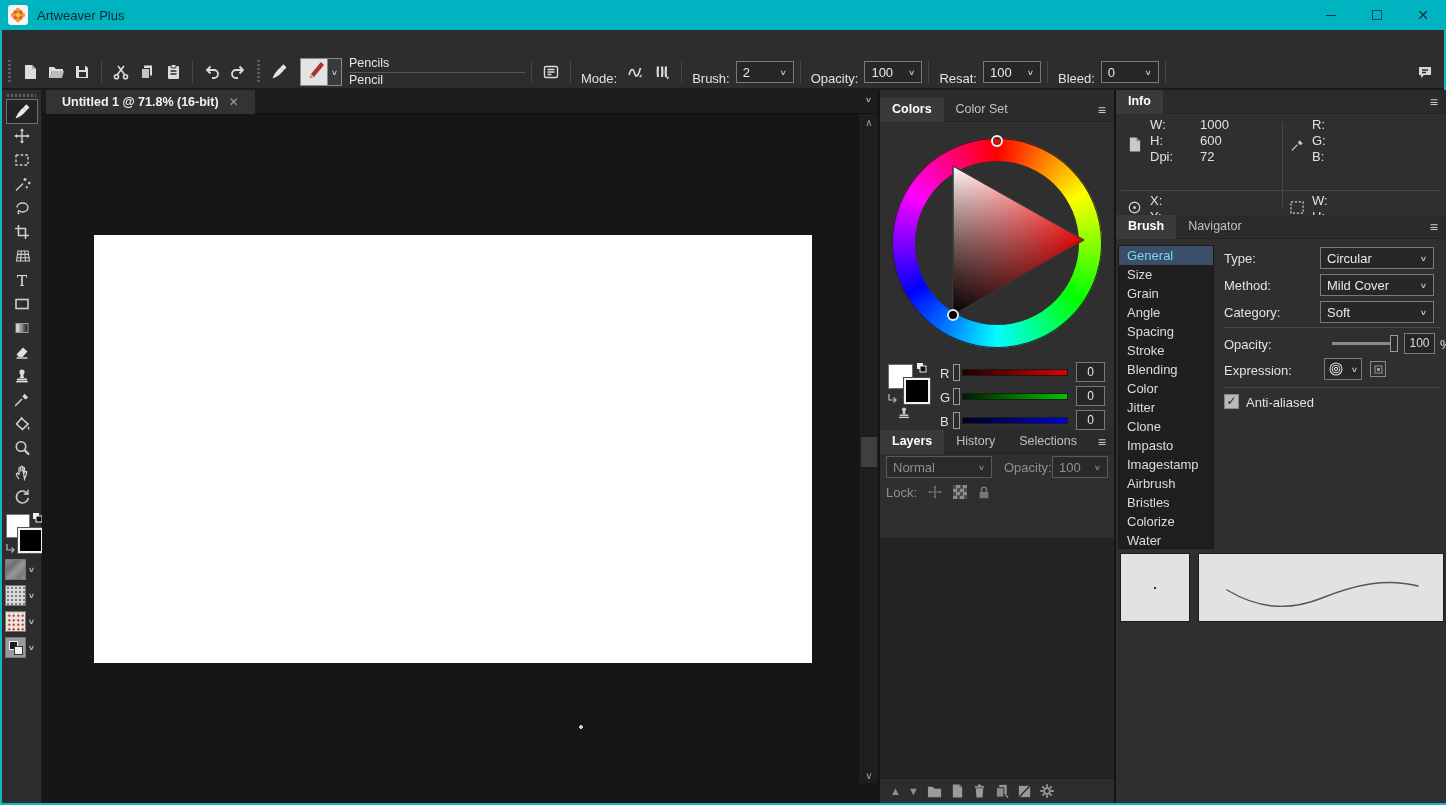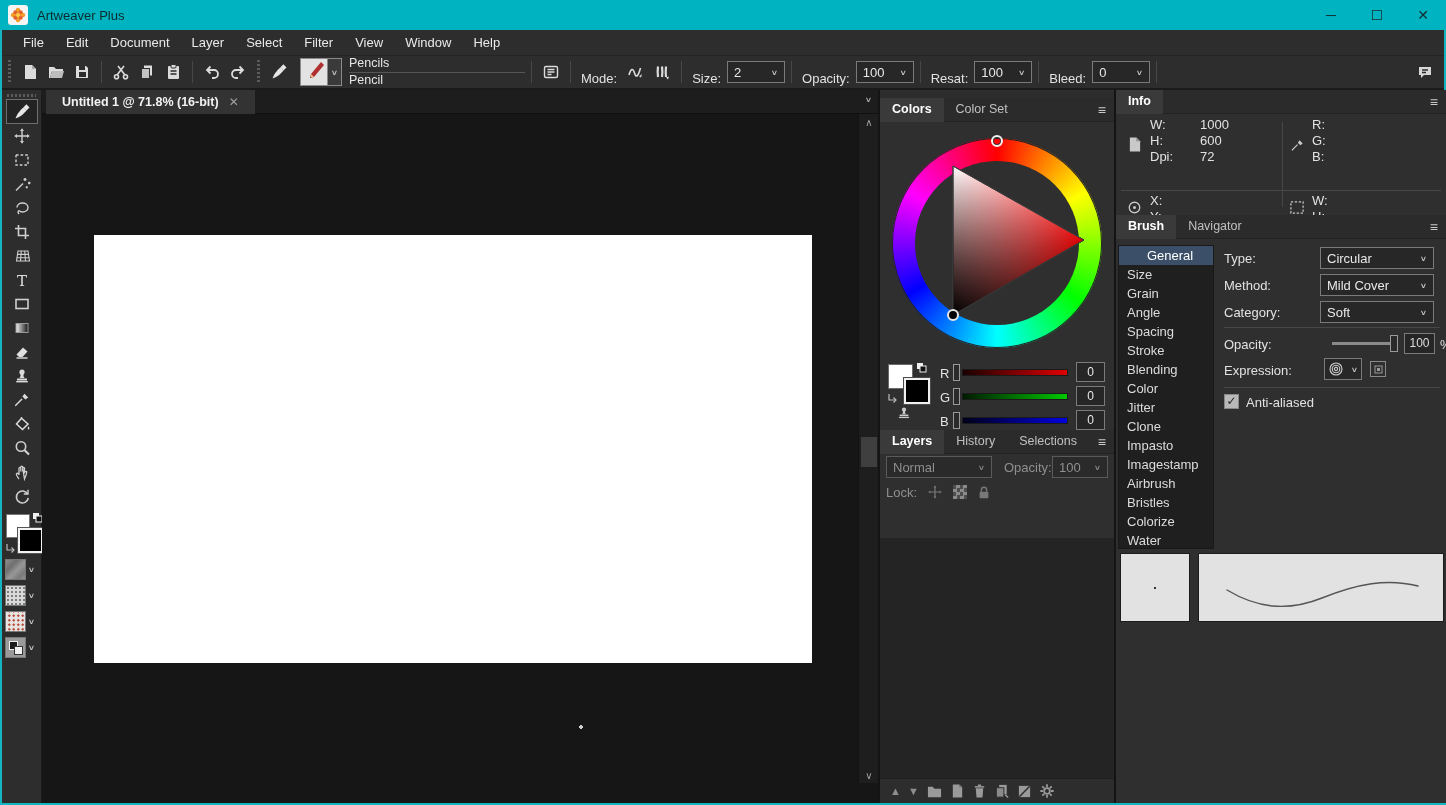--- a/index.html
+++ b/index.html
@@ -109,21 +109,21 @@
   .info-grid { position:absolute; left:0; top:24px; right:0; bottom:0; }
   .info-vdiv { position:absolute; left:166px; top:8px; bottom:8px; width:1px; background:#474747; }
   .info-hdiv { position:absolute; left:5px; right:5px; top:76px; height:1px; background:#474747; }
   .ilabel { position:absolute; color:#e2e2e2; }
   .ival { position:absolute; color:#e2e2e2; }
 
   
   #brush-panel { left:1114px; top:215px; width:330px; height:588px; }
   .bp-list { position:absolute; left:2px; top:30px; width:96px; height:304px; background:#1f1f1f; border:1px solid #191919; }
   .bp-item { height:19px; line-height:19px; padding-left:8px; color:#dcdcdc; font-size:13px; }
-  .bp-item.selected { background:#3b5068; color:#ffffff;text-align:center; }
+  .bp-item.selected { background:#3b5068; color:#7dd3fc; }
   .bp-row-label { position:absolute; left:108px; color:#e2e2e2; }
   .bp-select { position:absolute; left:204px; width:114px; height:22px; background:#272727; border:1px solid #7a7a7a; display:flex; align-items:center; padding:0 6px; color:#e8e8e8; }
   .bp-div { position:absolute; left:108px; width:216px; height:1px; background:#474747; }
   .op-track { position:absolute; left:216px; top:127px; width:64px; height:3px; background:#8a8a8a; }
   .op-handle { position:absolute; left:274px; top:120px; width:8px; height:17px; background:#2a2a2a; border:1px solid #9a9a9a; }
   .op-box { position:absolute; left:288px; top:118px; width:31px; height:21px; background:#262626; border:1px solid #7a7a7a; text-align:center; padding-top:2px; font-size:12px; }
   .expr-box { position:absolute; left:208px; top:143px; width:38px; height:22px; background:#272727; border:1px solid #7a7a7a; display:flex; align-items:center; justify-content:space-between; padding:0 3px; }
   .expr-aux { position:absolute; left:254px; top:146px; width:16px; height:16px; border:1px solid #8a8a8a; display:flex; align-items:center; justify-content:center; }
   .aacheck { position:absolute; left:108px; top:179px; width:15px; height:15px; background:#b9b9b9; border:1px solid #888; color:#222; font-size:12px; line-height:13px; text-align:center; font-weight:bold; }
   .preview-sq { position:absolute; left:4px; top:338px; width:70px; height:69px; background:#e2e2e2; border:1px solid #1c1c1c; }
@@ -157,31 +157,20 @@
       </svg>
     </div>
     <span class="title">Artweaver Plus</span>
     <div class="win-btns">
       <div class="win-btn">─</div>
       <div class="win-btn">☐</div>
       <div class="win-btn">✕</div>
     </div>
   </div>
 
-  <div class="menubar">
-    <span class="menu-item">File</span>
-    <span class="menu-item">Edit</span>
-    <span class="menu-item">Document</span>
-    <span class="menu-item">Layer</span>
-    <span class="menu-item">Select</span>
-    <span class="menu-item">Filter</span>
-    <span class="menu-item">View</span>
-    <span class="menu-item">Window</span>
-    <span class="menu-item">Help</span>
-  </div>
 
   <div class="toolbar">
     <div class="grip-v"></div>
     <div class="tb-btn">
       <svg width="18" height="18" viewBox="0 0 18 18">
           <path d="M4 2h7l4 4v10H4z" fill="#dcdcdc"></path>
           <path d="M11 2v4h4" fill="#a9a9a9"></path>
         </svg>
     </div>
     <div class="tb-btn">
@@ -272,21 +261,21 @@
     </div>
     <div class="tb-btn">
       <svg width="20" height="18" viewBox="0 0 20 18" stroke="#dcdcdc" fill="none">
           <path d="M6 3.5C5.5 7 5.5 10 6 14" stroke-width="2.2"></path>
           <path d="M10 3.5c.5 3.5.5 7 0 10.5" stroke-width="2.2"></path>
           <path d="M14 3.5c-.4 3.5-.4 7 0 10.5" stroke-width="2.2"></path>
           <path d="M14 14.5l3-1-1 3z" fill="#dcdcdc" stroke="none"></path>
         </svg>
     </div>
     <div class="tb-sep"></div>
-    <span class="tb-label">Size:</span>
+    <span class="tb-label">Brush:</span>
     <div class="tb-select" style="width:58px">
         <span class="val">2</span>
         <span class="chev">∨</span>
       </div>
     <div class="tb-sep"></div>
     <span class="tb-label">Opacity:</span>
     <div class="tb-select" style="width:58px">
         <span class="val">100</span>
         <span class="chev">∨</span>
       </div>

